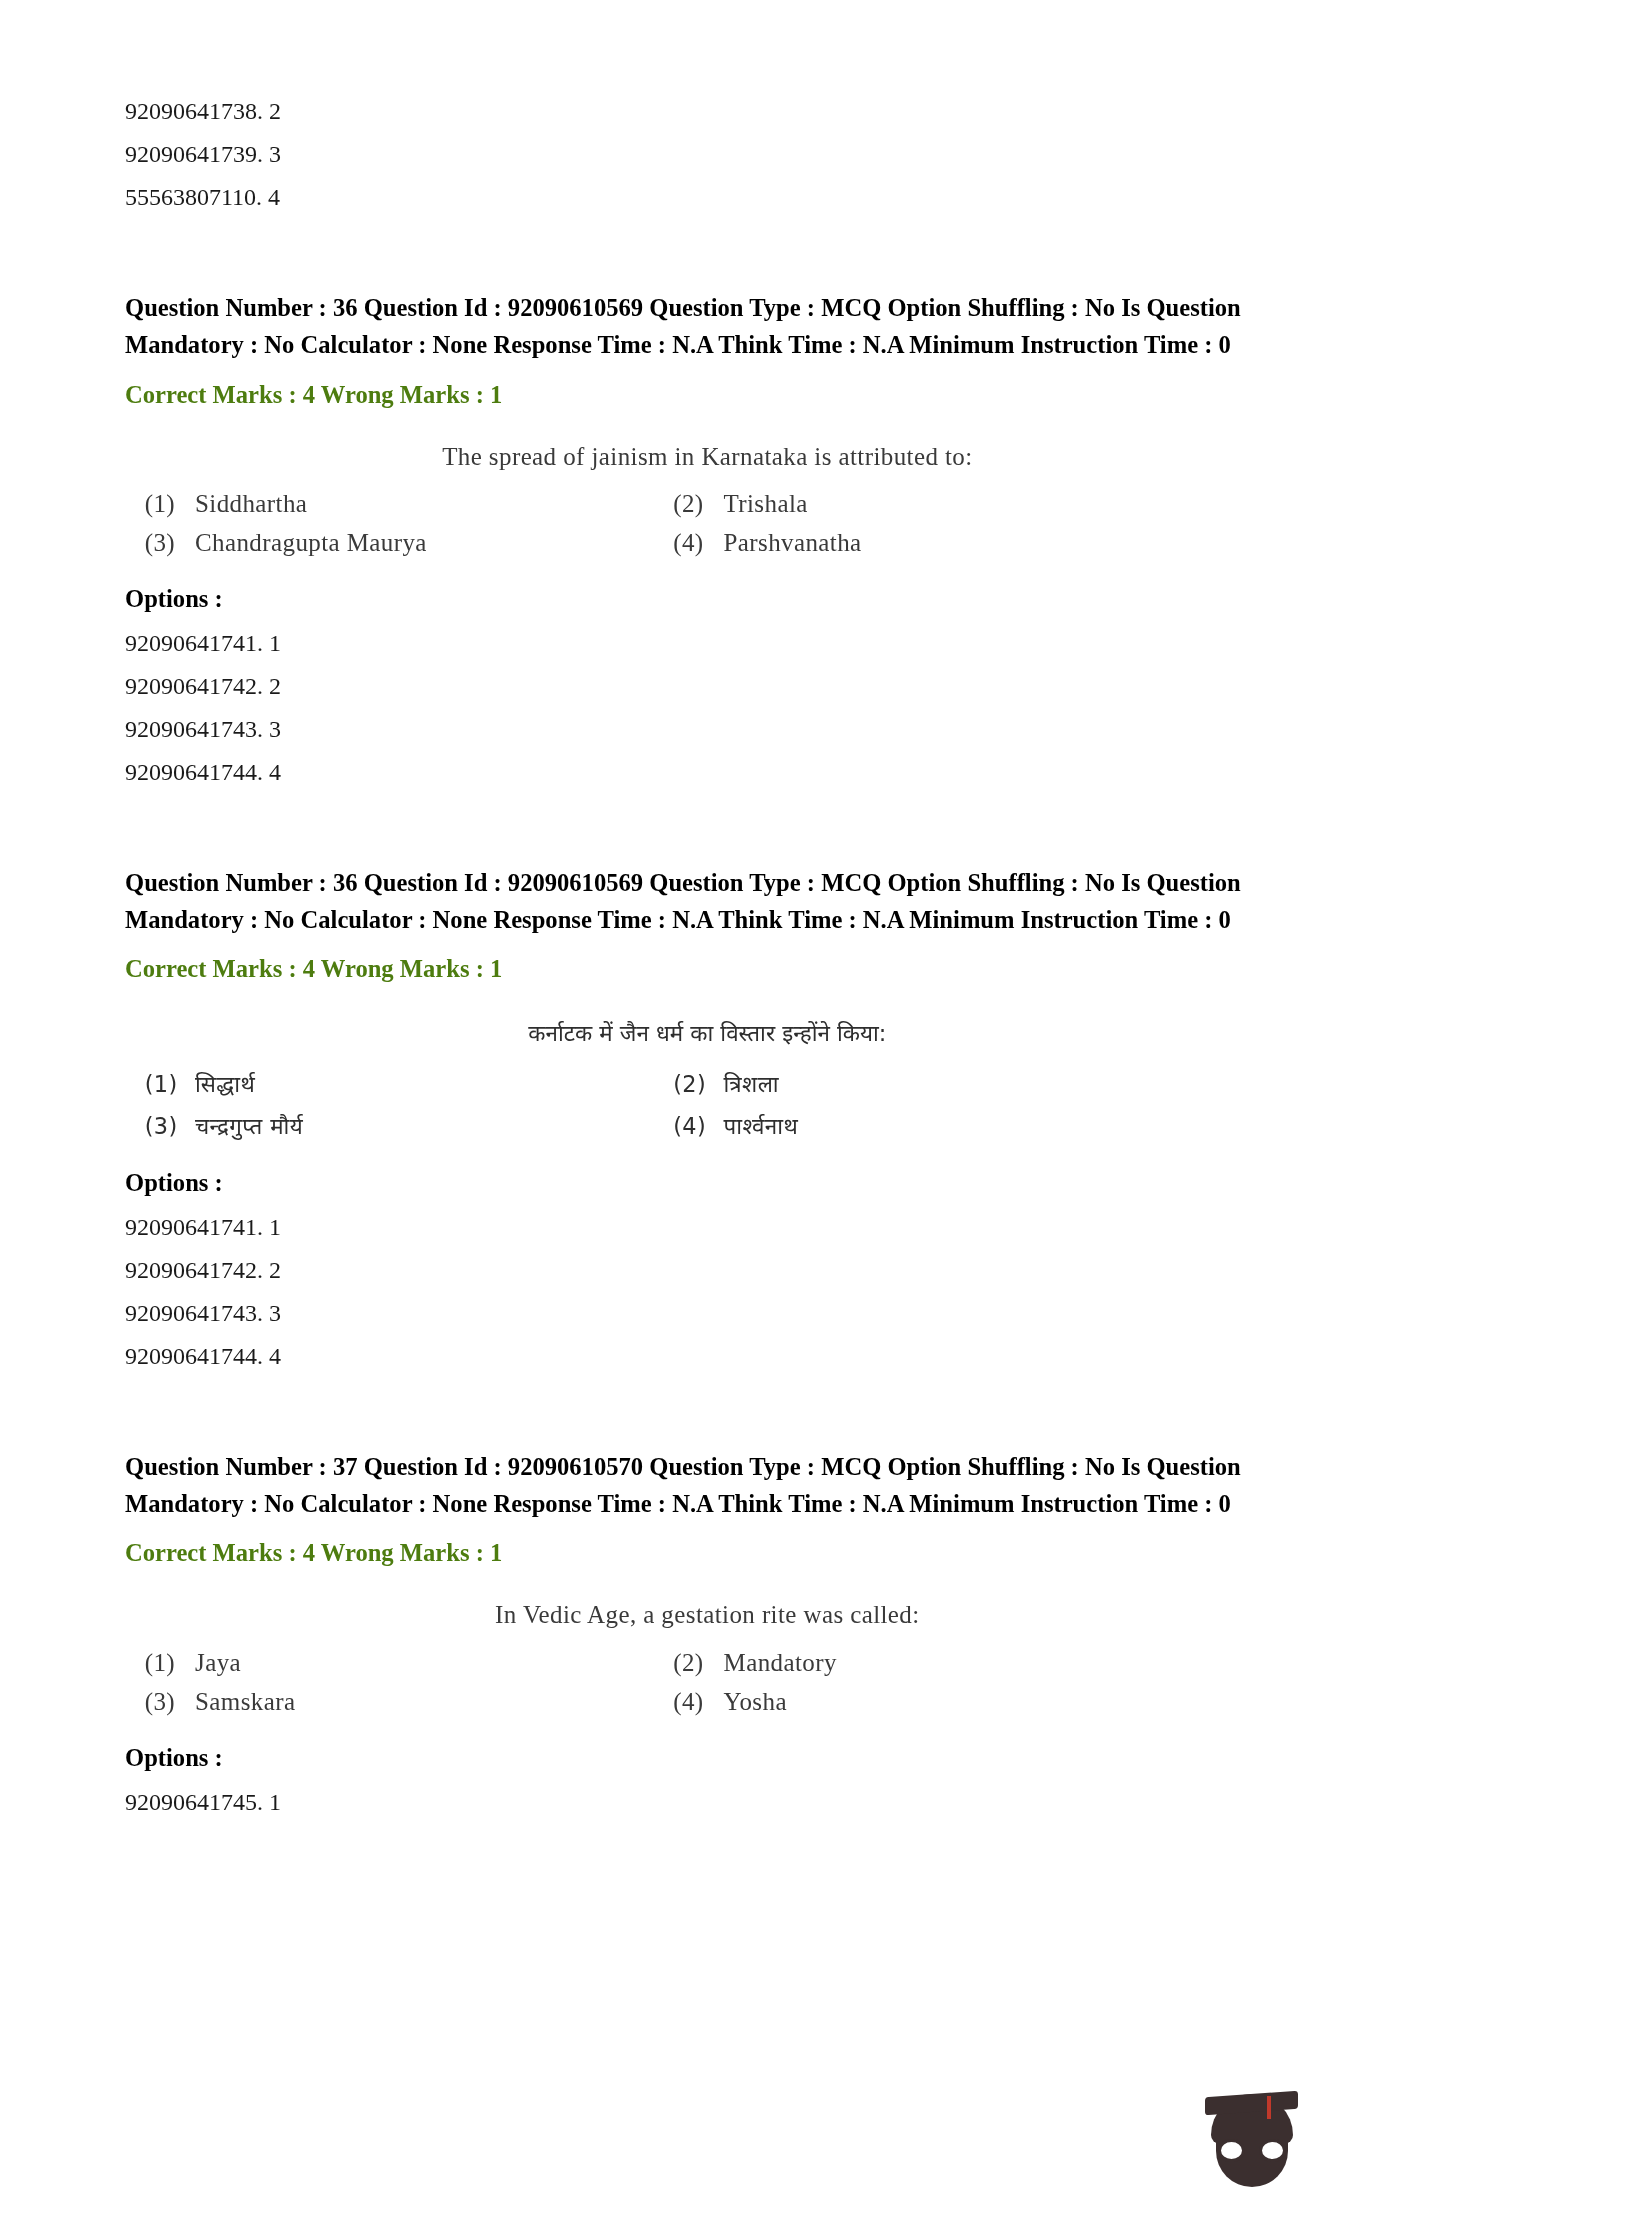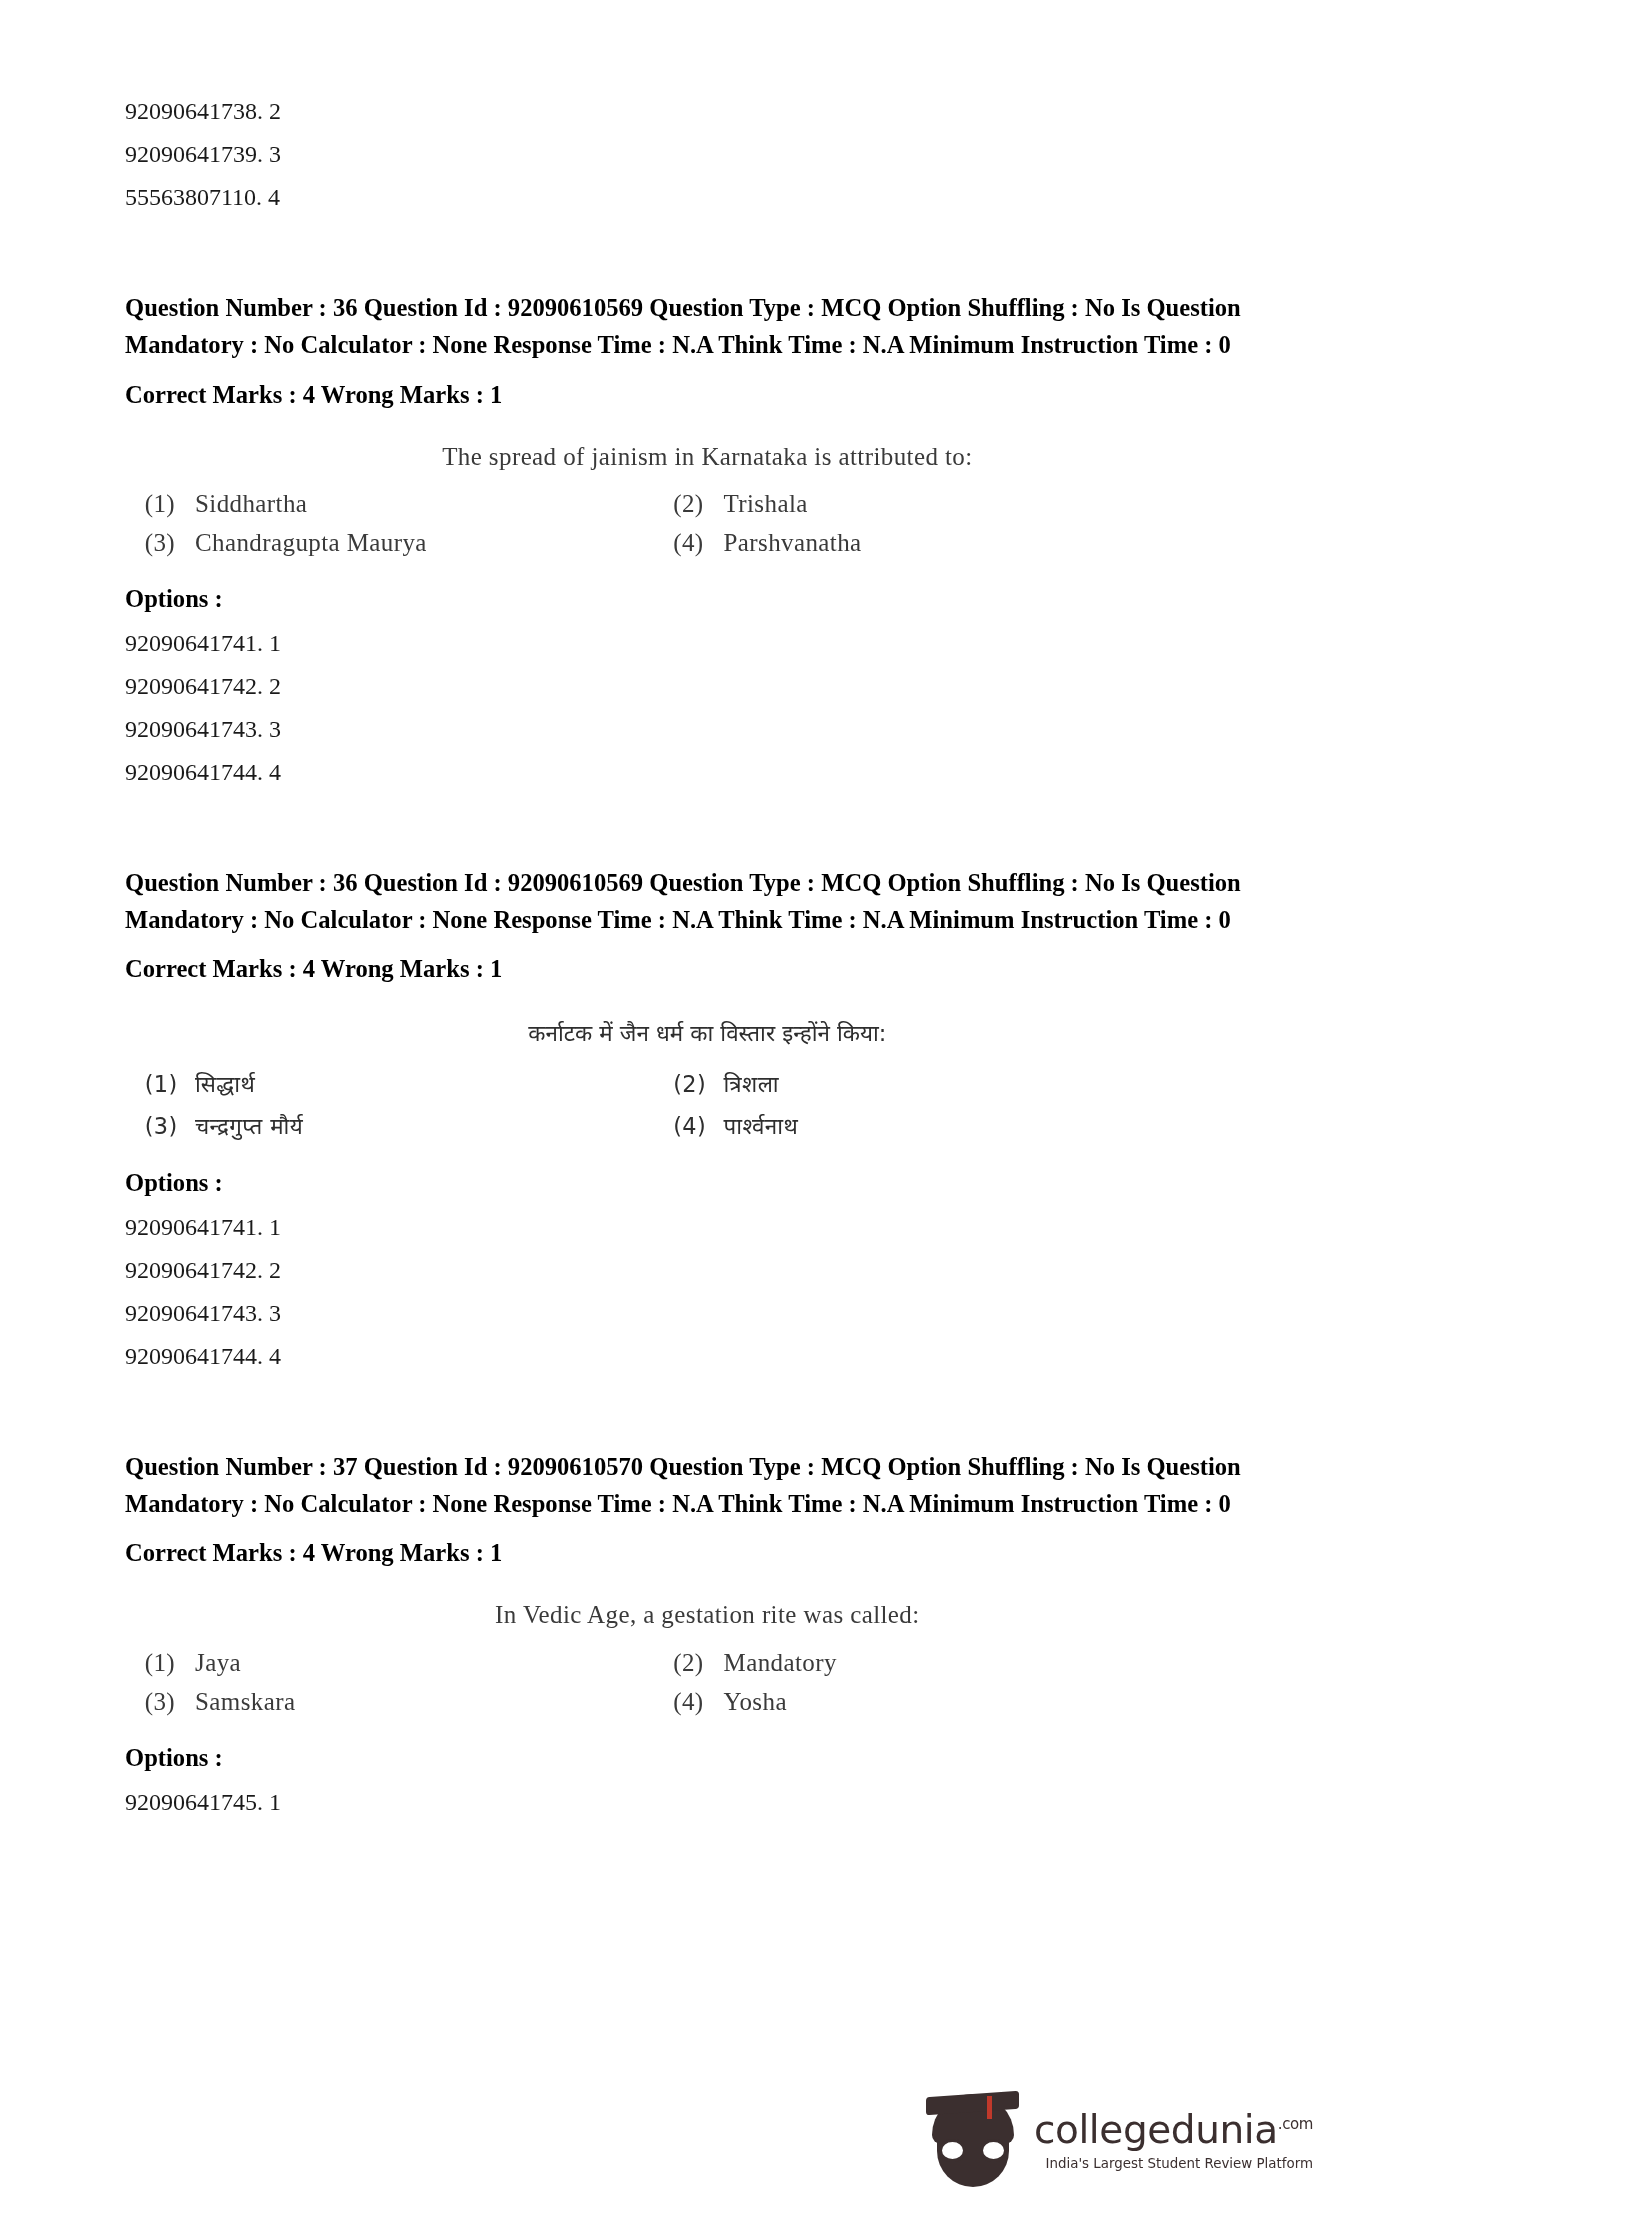--- a/index.html
+++ b/index.html
@@ -40,21 +40,21 @@
     line-height: 37px;
     color: #000000;
     max-width: 1343px;
   }
   .marks {
     font-family: "Liberation Serif", serif;
     font-weight: bold;
     font-size: 24.6px;
     line-height: 37px;
     margin-top: 12.5px;
-    color: #000000;
+    color: #4d7c0f;
   }
   .qtext {
     font-family: "Liberation Serif", serif;
     font-size: 25px;
     color: #3a3a3a;
     margin: 30px 0 0 19.7px;
     letter-spacing: 0.4px;
     text-align: center;
   }
   .qtext.hindi {
@@ -329,19 +329,15 @@
       <div class="wm-hair"></div>
       <div class="wm-head"></div>
       <div class="wm-cap"></div>
       <div class="wm-tassel"></div>
       <div class="wm-glasses">
         <div class="wm-lens l"></div>
         <div class="wm-bridge"></div>
         <div class="wm-lens r"></div>
       </div>
     </div>
-    <div class="wm-text">
-      <div class="wm-name"><span>collegedunia</span><span class="dot-com">.com</span></div>
-      <div class="wm-tag">India's Largest Student Review Platform</div>
-    </div>
   </div>
 </div>
 
 
 </body></html>

